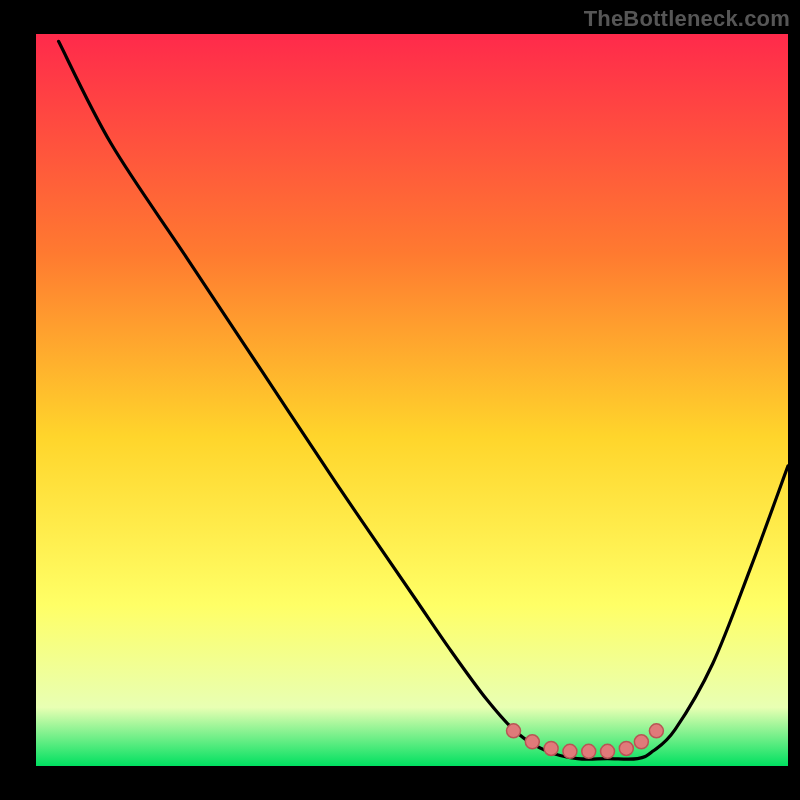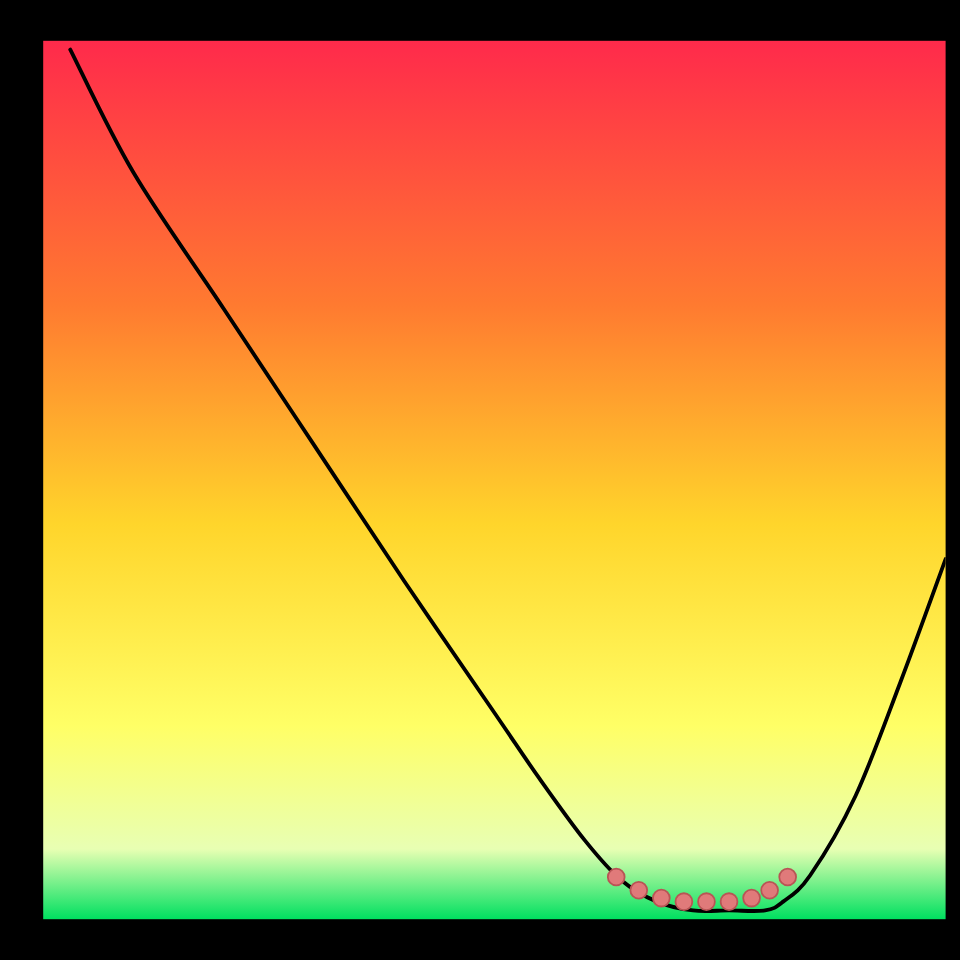--- a/index.html
+++ b/index.html
@@ -28,20 +28,21 @@
   }
   svg.plot {
     position: absolute;
     left: 0;
     top: 0;
   }
 </style>
 </head>
 <body>
 <div class="container">
+  <div class="watermark">TheBottleneck.com</div>
   <svg class="plot" width="800" height="800" viewBox="0 0 800 800">
       <defs>
         <linearGradient id="bg" x1="0" y1="0" x2="0" y2="1">
           <stop offset="0" stop-color="#ff2a4b"></stop>
           <stop offset="0.3" stop-color="#ff7a30"></stop>
           <stop offset="0.55" stop-color="#ffd52b"></stop>
           <stop offset="0.78" stop-color="#ffff66"></stop>
           <stop offset="0.92" stop-color="#e8ffb3"></stop>
           <stop offset="1" stop-color="#00e060"></stop>
         </linearGradient>

